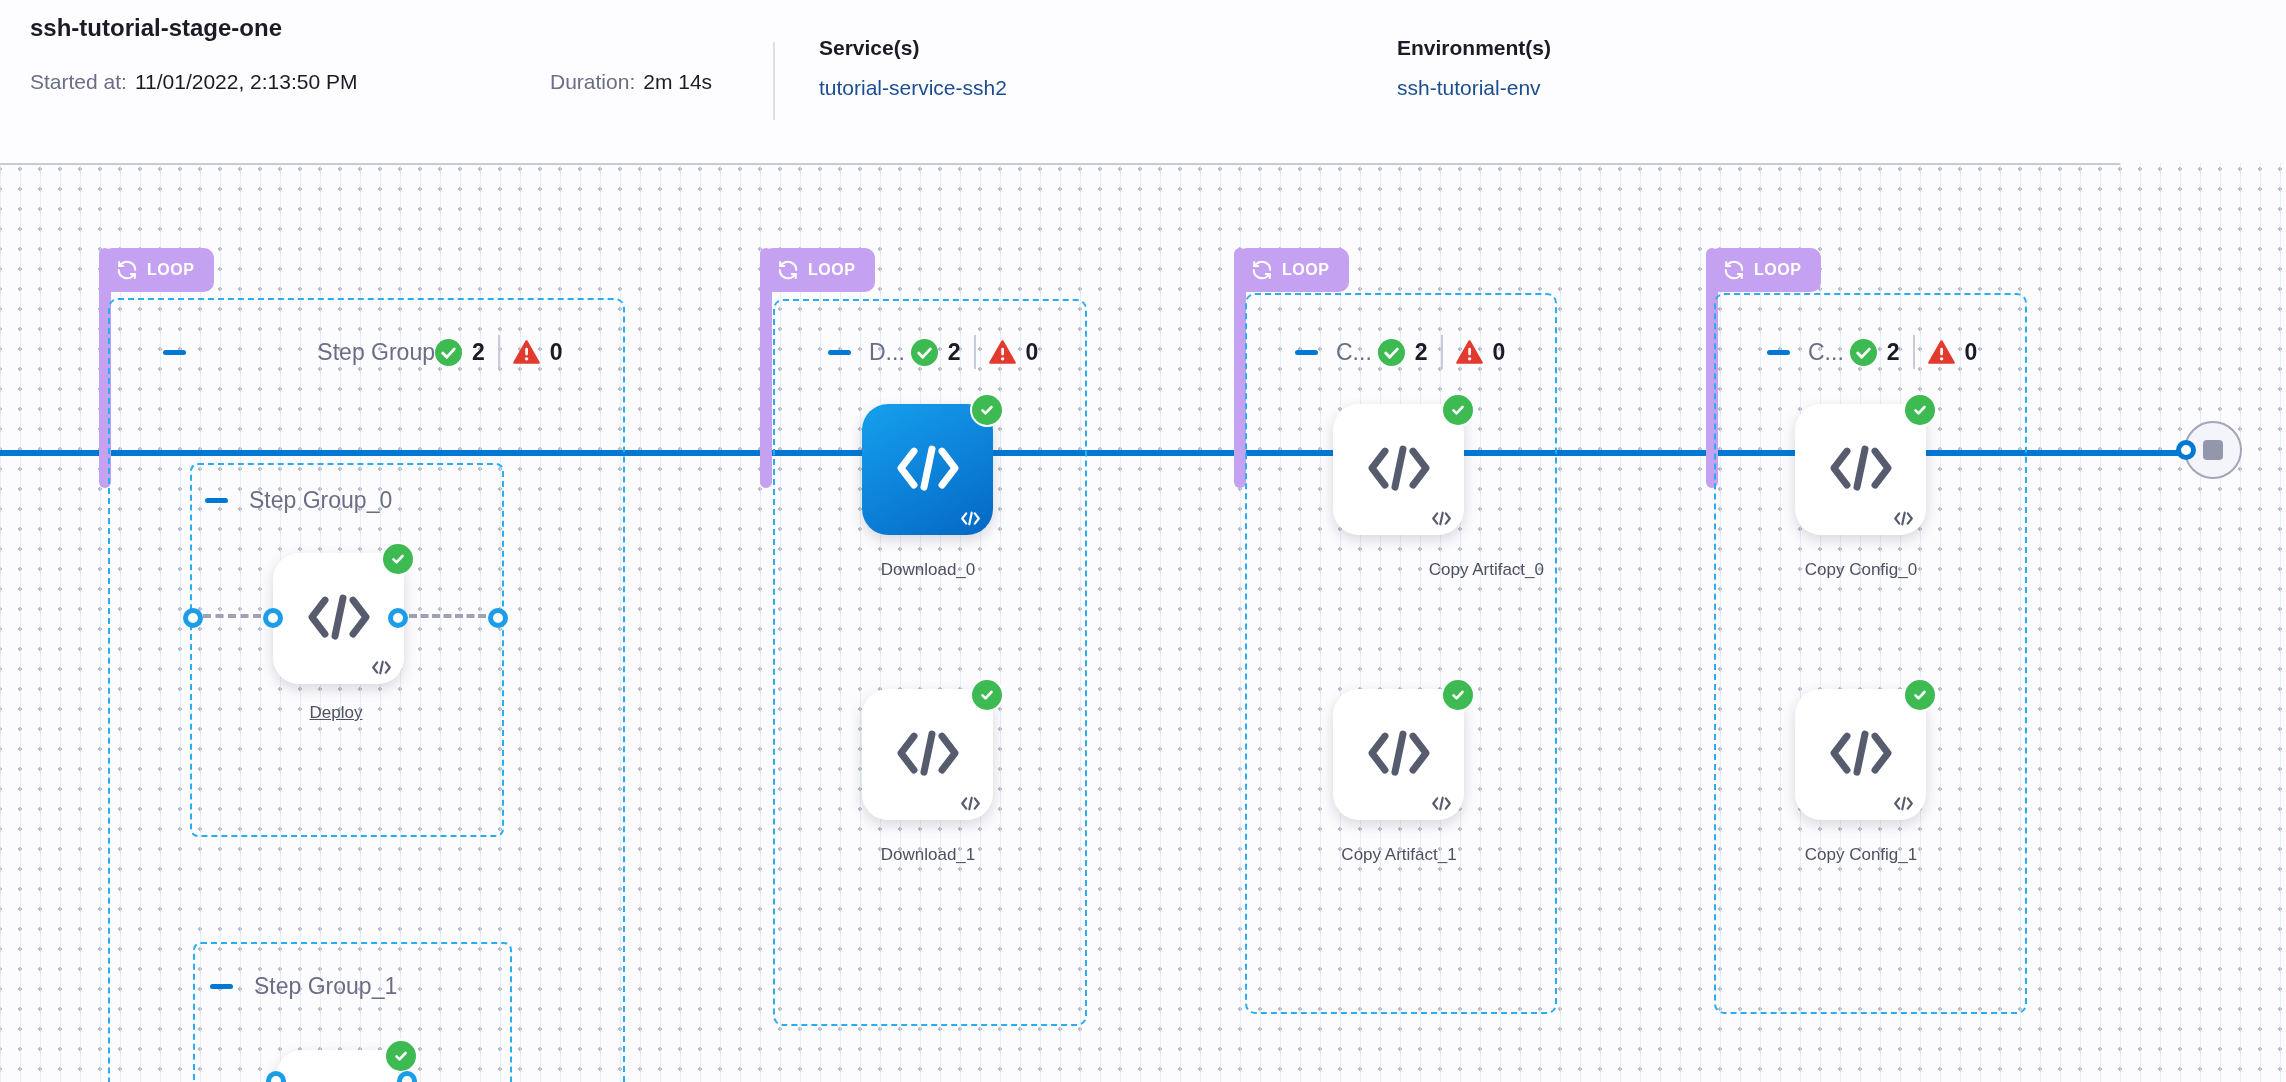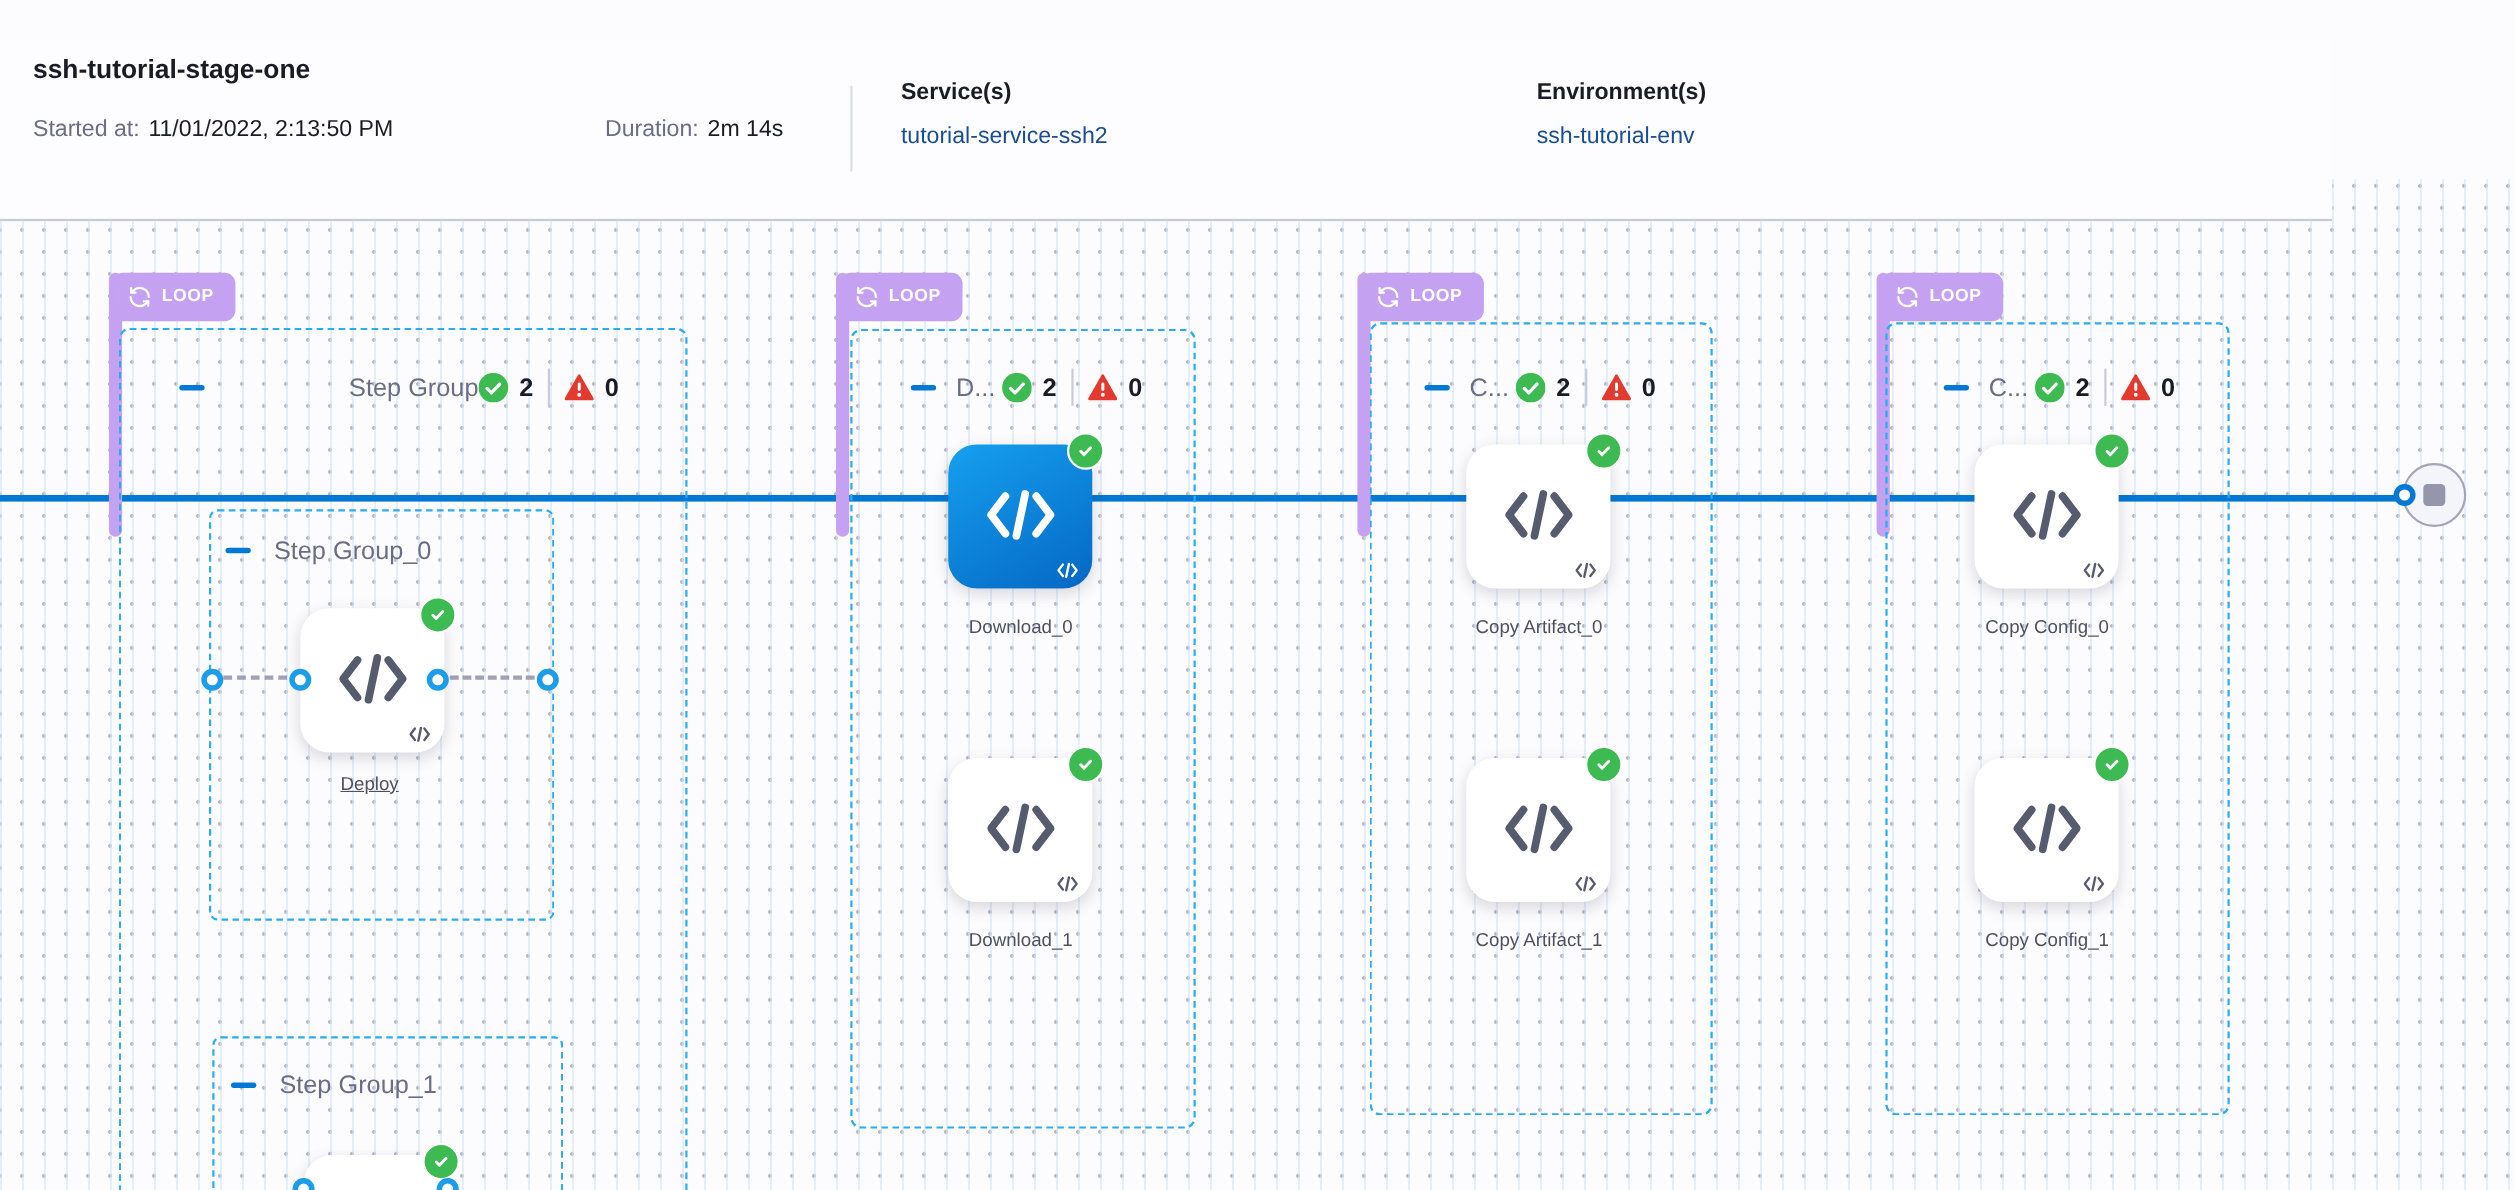--- a/index.html
+++ b/index.html
@@ -16,21 +16,21 @@
   }
   html,body{margin:0;padding:0;}
   body{
     width:2286px;height:1082px;overflow:hidden;position:relative;
     font-family:"Liberation Sans","DejaVu Sans",sans-serif;
     background:#FCFCFE;
   }
   
   .stage-header{
     position:absolute;left:0;top:0;width:2120px;height:163px;
-    background:#FDFDFF;border-bottom:2px solid #C9CAD8;z-index:10;margin-top:36px;
+    background:#FDFDFF;border-bottom:2px solid #C9CAD8;z-index:10;
   }
   .stage-title{
     position:absolute;left:30px;top:14px;
     font-size:24px;font-weight:700;color:var(--dark-text);
   }
   .meta-row{position:absolute;top:70px;font-size:21px;white-space:nowrap;}
   .meta-label{color:var(--gray-text);}
   .meta-value{color:var(--dark-text);margin-left:8px;}
   .hdr-divider{position:absolute;left:773px;top:42px;width:2px;height:78px;background:#DCDDE8;}
   .hdr-col-label{position:absolute;top:36px;font-size:21px;font-weight:700;color:var(--dark-text);}
@@ -279,21 +279,21 @@
           <path d="M4.5 9.3l3 3 6-6.3" stroke="#fff" stroke-width="2.6" fill="none" stroke-linecap="round" stroke-linejoin="round"></path>
         </svg>
     </span>
     <svg class="big" width="62" height="48" viewBox="0 0 62 48" stroke="#575B6E" fill="none">
         <use href="#code-big"></use>
       </svg>
     <svg class="mini" width="19" height="15" viewBox="0 0 62 48" stroke="#575B6E" fill="none">
         <use href="#code-big" stroke-width="9"></use>
       </svg>
   </div>
-  <div class="nlabel" style="left:1254px;top:397px;">Copy Artifact_0</div>
+  <div class="nlabel" style="left:1254px;top:397px;text-align:right;">Copy Artifact_0</div>
 
   <div class="card" style="left:1333px;top:526px;">
     <span class="badge">
       <svg width="18" height="18" viewBox="0 0 18 18">
           <path d="M4.5 9.3l3 3 6-6.3" stroke="#fff" stroke-width="2.6" fill="none" stroke-linecap="round" stroke-linejoin="round"></path>
         </svg>
     </span>
     <svg class="big" width="62" height="48" viewBox="0 0 62 48" stroke="#575B6E" fill="none">
         <use href="#code-big"></use>
       </svg>

